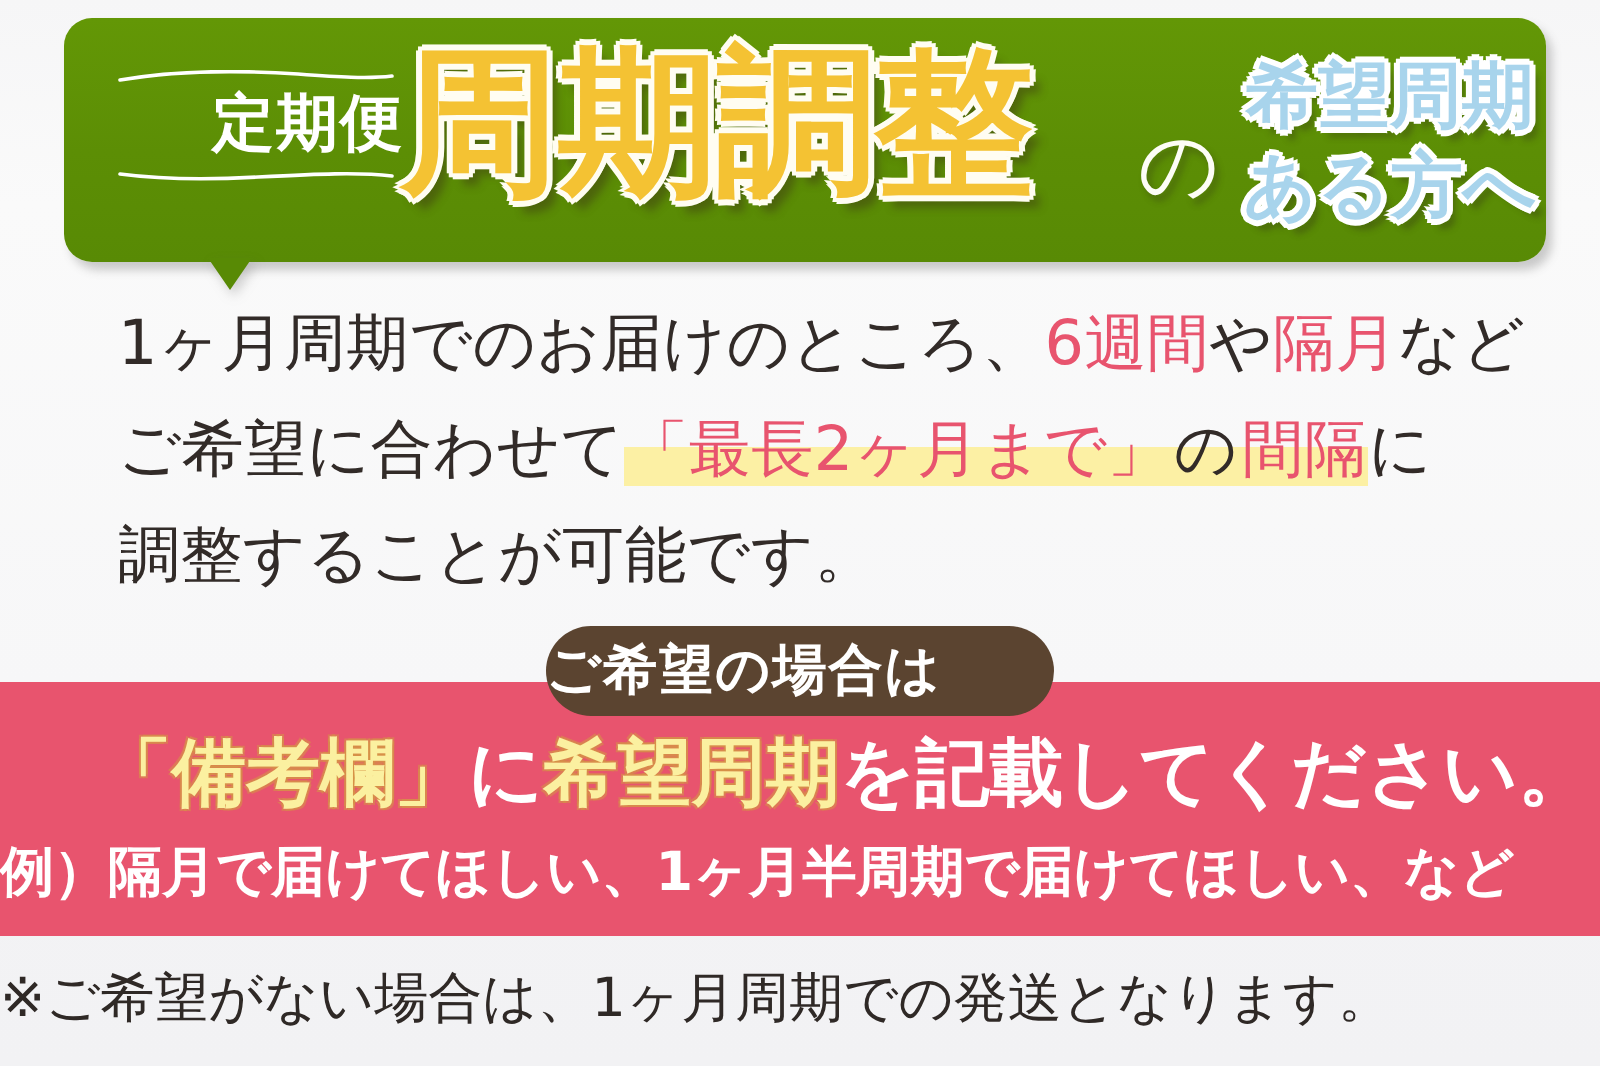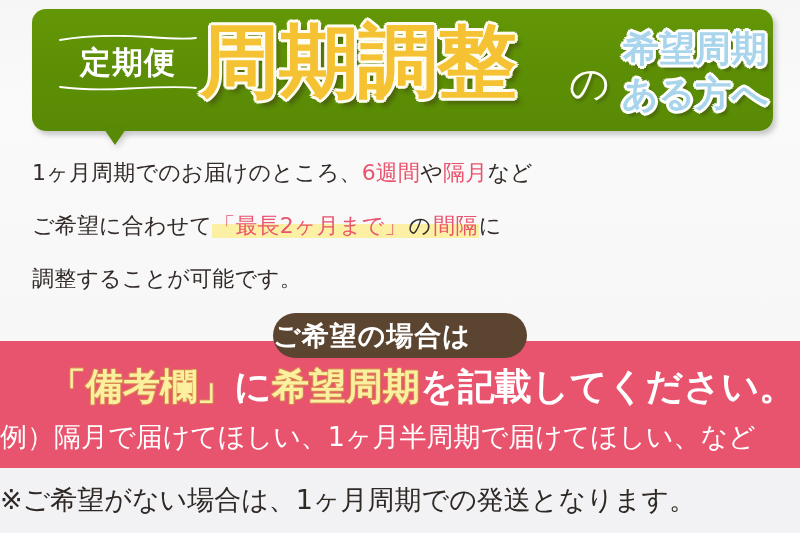--- a/index.html
+++ b/index.html
@@ -53,21 +53,21 @@
     left: 0; top: 0;
     width: 741px; height: 122px;
   }
 
   
   .teiki-block {
     position: absolute;
     left: 22px;
     top: 26px;
     width: 148px;
-    text-align: center;
+    text-align: right;
   }
   .teiki-text {
     font-size: 31px;
     font-weight: 700;
     color: #ffffff;
     letter-spacing: 1px;
     line-height: 1.0;
     white-space: nowrap;
   }
   .wave {
@@ -127,24 +127,24 @@
       -2px -2px 0 #ffffff,  2px -2px 0 #ffffff,
       -2px  2px 0 #ffffff,  2px  2px 0 #ffffff,
       -3px  0   0 #ffffff,  3px  0   0 #ffffff,
        0   -3px 0 #ffffff,  0    3px 0 #ffffff,
        4px  5px 3px rgba(50,50,20,0.38);
   }
 
   
   .body-copy {
     position: absolute;
-    left: 32px;
+    left: 59px;
     top: 146px;
     width: 720px;
-    font-size: 22px;
+    font-size: 31px;
     line-height: 53px;
     color: #322b28;
     font-weight: 400;
     letter-spacing: 0.2px;
     white-space: nowrap;
   }
   .body-copy .ln { display: block; height: 53px; }
   .pink-tx { color: #e8546e; }
   .hl {
     background: linear-gradient(180deg,
@@ -207,21 +207,21 @@
        1px  1px 0 rgba(214,150,70,0.55);
   }
 
   .pink-line2 {
     position: absolute;
     left: 0;
     top: 418px;
     width: 724px;
     text-align: center;
     font-size: 27px;
-    font-weight: 400;
+    font-weight: 700;
     line-height: 38px;
     color: #ffffff;
     letter-spacing: 0px;
     white-space: nowrap;
   }
 
   
   .footnote {
     position: absolute;
     left: 0;

